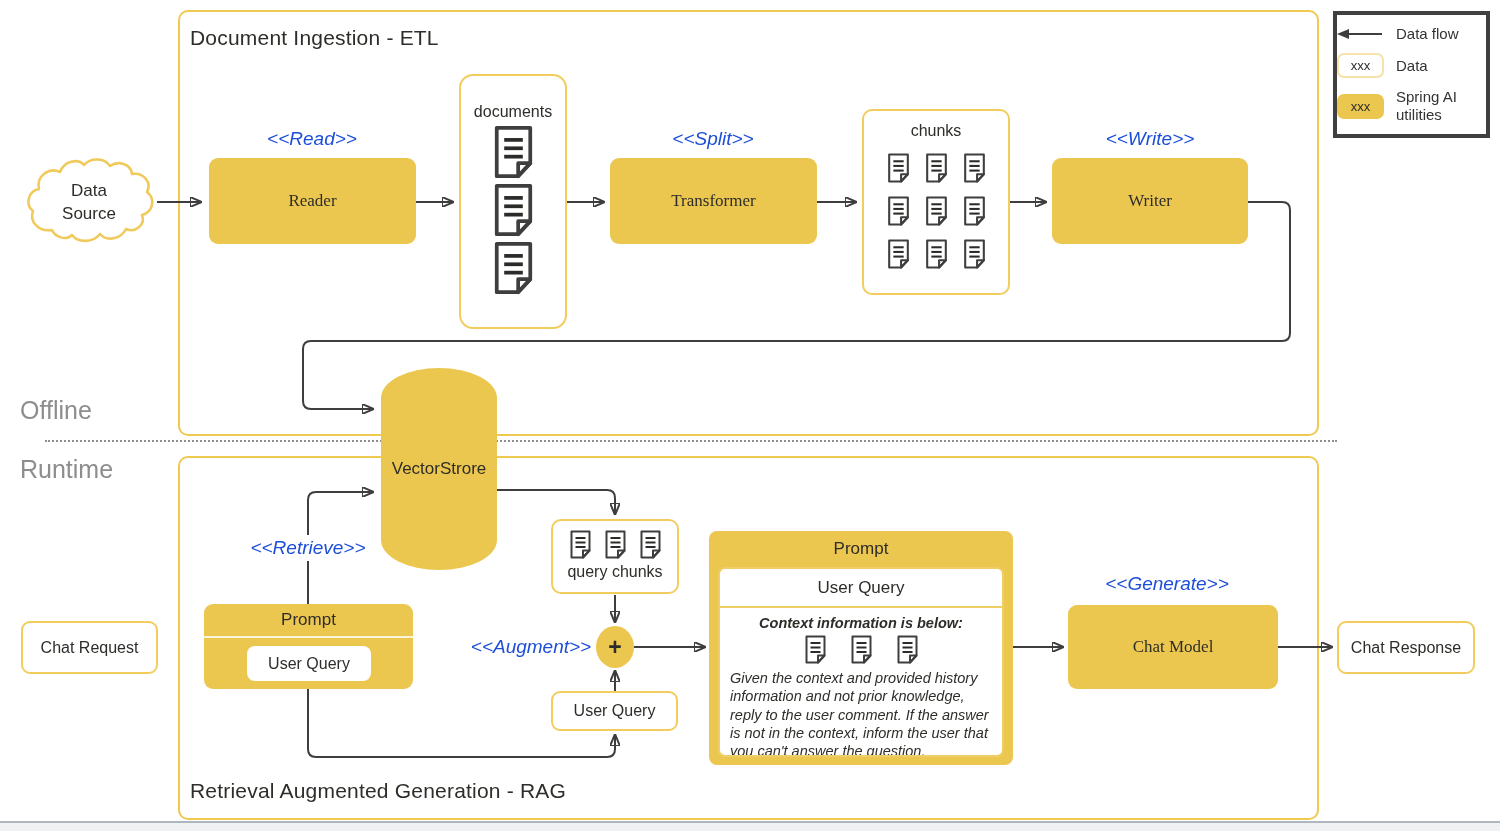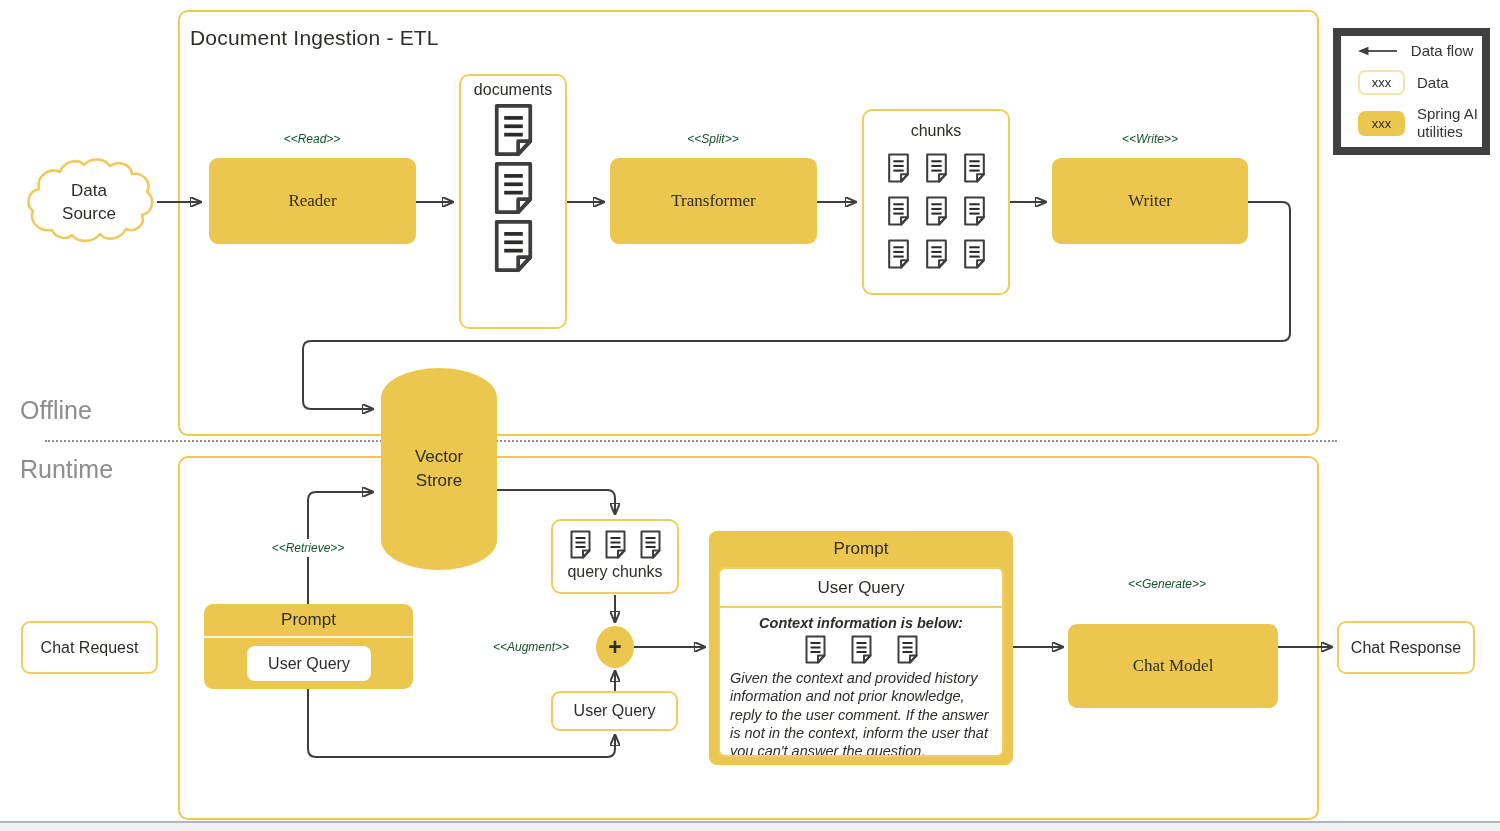--- a/index.html
+++ b/index.html
@@ -26,32 +26,32 @@
     display:flex;align-items:center;justify-content:center;
     font-size:17px;color:#2e2d29;font-family:Liberation Serif, serif;
   }
   .outline-box{
     position:absolute;background:#ffffff;border:2px solid #f2cd5e;border-radius:9px;
     display:flex;align-items:center;justify-content:center;
     font-size:16px;color:#2e2d29;box-sizing:border-box;
   }
   .stereotype{
     position:absolute;transform:translate(-50%,-50%);
-    font-size:12px;font-style:italic;color:#14532d;white-space:nowrap;
+    font-size:19px;font-style:italic;color:#1d4ed8;white-space:nowrap;
   }
   .stereotype.on-line{background:#ffffff;padding:2px 5px;}
   .data-box{ 
     position:absolute;background:#ffffff;border:2px solid #f2cd5e;border-radius:10px;
     box-sizing:border-box;display:flex;flex-direction:column;align-items:center;
   }
   .data-box .label{font-size:16px;color:#2e2d29;}
   .cylinder{
     position:absolute;left:381px;top:368px;width:116px;height:202px;
     background:#ecc74f;border-radius:58px/30px;z-index:5;
-    display:flex;flex-direction:column;align-items:center;justify-content:center;
+    display:flex;align-items:center;justify-content:center;
     font-size:17px;line-height:24px;color:#2e2d29;text-align:center;
   }
   .plus-circle{
     position:absolute;left:596px;top:626px;width:38px;height:42px;border-radius:50%;
     background:#ecc74f;display:flex;align-items:center;justify-content:center;
     font-size:23px;font-weight:bold;color:#2e2d29;z-index:4;
   }
   .prompt-sm{
     position:absolute;left:204px;top:604px;width:209px;height:85px;
     background:#ecc74f;border-radius:9px;z-index:3;
@@ -73,23 +73,23 @@
     border:2px solid #f0ce66;border-radius:7px;box-sizing:border-box;overflow:hidden;
   }
   .prompt-lg .uq-row{height:37px;display:flex;align-items:center;justify-content:center;
     font-size:17px;border-bottom:2px solid #f0ce66;}
   .prompt-lg .ctx{margin-top:7px;text-align:center;font-size:14.5px;font-style:italic;font-weight:600;}
   .prompt-lg .icons{display:flex;justify-content:center;gap:21px;margin-top:4px;}
   .prompt-lg .para{
     margin:5px 8px 0 10px;font-size:14.5px;font-style:italic;line-height:1.26;color:#2e2d29;
   }
   .legend{
-    position:absolute;left:1333px;top:28px;width:157px;height:127px;
-    border:8px solid #404040;background:#ffffff;box-sizing:border-box;
-    display:flex;flex-direction:column;justify-content:center;gap:10px;padding-left:17px;
+    position:absolute;left:1333px;top:11px;width:157px;height:127px;
+    border:4px solid #404040;background:#ffffff;box-sizing:border-box;
+    display:flex;flex-direction:column;justify-content:center;gap:10px;
   }
   .legend .row{display:flex;align-items:center;gap:12px;}
   .legend .row .lab{font-size:15px;color:#333;line-height:18px;width:82px;}
   .legend .sample{
     width:47px;height:25px;border-radius:7px;display:flex;align-items:center;justify-content:center;
     font-size:13px;color:#2e2d29;box-sizing:border-box;flex:0 0 auto;
   }
   .legend .sample.data{background:#ffffff;border:2px solid #f6e3a9;}
   .legend .sample.spring{background:#ecc74f;}
   .cloud-wrap{position:absolute;left:21px;top:156px;width:136px;height:92px;}
@@ -106,20 +106,21 @@
 </style>
 </head>
 <body>
 
 <div class="canvas">
 
   <div class="container-box" style="left:178px;top:10px;width:1137px;height:422px;"></div>
   <div class="container-box" style="left:178px;top:456px;width:1137px;height:360px;"></div>
 
   <div class="section-title" style="left:190px;top:26px;">Document Ingestion - ETL</div>
+  <div class="section-title" style="left:190px;top:779px;">Retrieval Augmented Generation - RAG</div>
 
   <div class="side-label" style="top:396px;">Offline</div>
   <div class="side-label" style="top:455px;">Runtime</div>
   <div class="divider-dotted"></div>
 
   <svg class="connectors">
     <defs>
       <marker id="ah" markerUnits="userSpaceOnUse" markerWidth="12" markerHeight="10" refX="10" refY="5" orient="auto">
         <path d="M0,0 L12,5 L0,10 Z" fill="#3e3e3e" stroke="none"></path>
       </marker>
@@ -151,21 +152,21 @@
     <path d="M31,74 C18,76 8,66 12,55 C4,49 7,35 18,33 C15,20 28,11 39,16 C43,5 57,2 63,9 C70,1 84,2 89,10 C97,4 110,8 111,18 C123,16 131,27 126,36 C135,43 132,56 121,59 C125,69 114,77 105,73 C100,83 86,86 79,78 C72,87 57,87 51,79 C45,85 34,81 31,74 Z" fill="#ffffff" stroke="#f0ca5c" stroke-width="2.6" stroke-linejoin="round"></path>
   </svg>
   <div class="cloud-text">
     <span>Data</span>
     <span>Source</span>
   </div>
 
   <div class="stereotype" style="left:312px;top:139px;">&lt;&lt;Read&gt;&gt;</div>
   <div class="node" style="left:209px;top:158px;width:207px;height:86px;">Reader</div>
 
-  <div class="data-box" style="left:459px;top:74px;width:108px;height:255px;padding-top:5px;gap:4px;">
+  <div class="data-box" style="left:459px;top:74px;width:108px;height:255px;padding-top:27px;gap:4px;border-radius:14px;">
     <span class="label">documents</span>
     <svg class="doc" width="45" height="54">
         <use href="#doc"></use>
       </svg>
     <svg class="doc" width="45" height="54">
         <use href="#doc"></use>
       </svg>
     <svg class="doc" width="45" height="54">
         <use href="#doc"></use>
       </svg>
@@ -258,21 +259,21 @@
           </svg>
         <svg class="doc" width="25" height="29">
             <use href="#doc"></use>
           </svg>
       </div>
       <div class="para">Given the context and provided history information and not prior knowledge, reply to the user comment. If the answer is not in the context, inform the user that you can't answer the question.</div>
     </div>
   </div>
 
   <div class="stereotype" style="left:1167px;top:584px;">&lt;&lt;Generate&gt;&gt;</div>
-  <div class="node" style="left:1068px;top:605px;width:210px;height:84px;margin-top:19px;">Chat Model</div>
+  <div class="node" style="left:1068px;top:605px;width:210px;height:84px;">Chat Model</div>
 
   <div class="outline-box" style="left:1337px;top:621px;width:138px;height:53px;">Chat Response</div>
 
   <div class="legend">
     <div class="row">
       <svg width="47" height="12" viewBox="0 0 47 12">
         <line x1="45" y1="6" x2="11" y2="6" stroke="#3e3e3e" stroke-width="2"></line>
         <path d="M12,1 L0,6 L12,11 Z" fill="#3e3e3e"></path>
       </svg>
       <span class="lab">Data flow</span>

